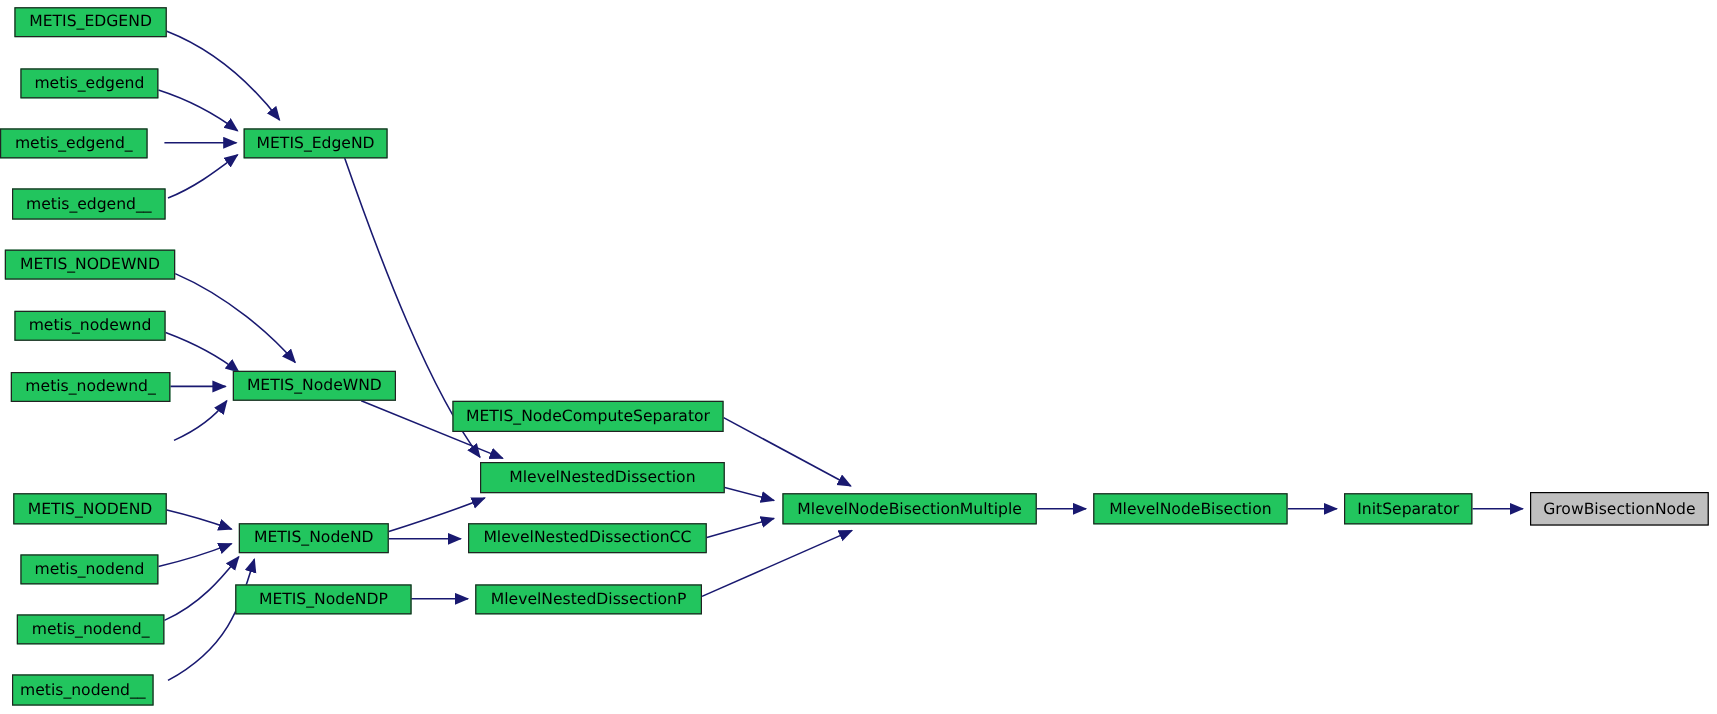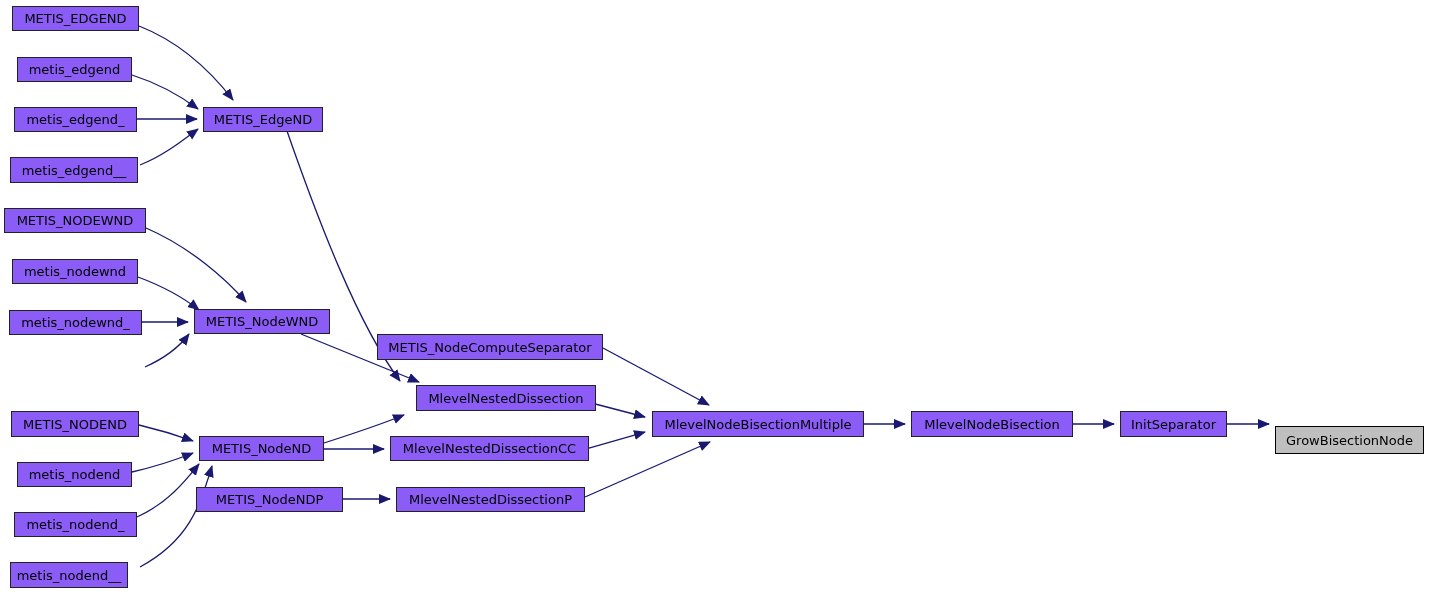--- a/index.html
+++ b/index.html
@@ -19,35 +19,34 @@
   }
   #edges path.edge {
     fill: none;
     stroke: #191970;
     stroke-width: 1.3px;
   }
   .node {
     position: absolute;
     z-index: 2;
     box-sizing: border-box;
-    background: #8b5cf6;
+    background: #22c55e;
     border: 1.4px solid #222222;
     color: #000000;
     font-size: 13px;
     line-height: 1;
     display: flex;
     align-items: center;
     justify-content: center;
     white-space: nowrap;
     cursor: pointer;
   }
   .node.highlight {
     background: #bfbfbf;
     border-color: #000000;
-    margin-top: 16px;
   }
 </style>
 </head>
 <body>
 
 <div id="canvas">
 
   <svg id="edges" viewBox="0 0 1431 595" xmlns="http://www.w3.org/2000/svg">
     <defs>
       <marker id="arrow" markerUnits="userSpaceOnUse" markerWidth="13" markerHeight="11" refX="11" refY="5" orient="auto">
@@ -79,38 +78,38 @@
     <path class="edge" d="M 589,448 L 645,432" marker-end="url(#arrow)"></path>
     <path class="edge" d="M 585,497 L 710,442" marker-end="url(#arrow)"></path>
 
     <path class="edge" d="M 864,424 L 905,424" marker-end="url(#arrow)"></path>
     <path class="edge" d="M 1073,424 L 1114,424" marker-end="url(#arrow)"></path>
     <path class="edge" d="M 1227,424 L 1269,424" marker-end="url(#arrow)"></path>
   </svg>
 
   <div class="node" style="left:12px;top:6px;width:127px;height:25px">METIS_EDGEND</div>
   <div class="node" style="left:17px;top:57px;width:115px;height:25px">metis_edgend</div>
-  <div class="node" style="left:14px;top:107px;width:123px;height:25px">metis_edgend_</div>
+  <div class="node" style="left:0;top:107px;width:123px;height:25px">metis_edgend_</div>
   <div class="node" style="left:10px;top:157px;width:128px;height:26px">metis_edgend__</div>
   <div class="node" style="left:203px;top:107px;width:120px;height:25px">METIS_EdgeND</div>
 
   <div class="node" style="left:4px;top:208px;width:142px;height:25px">METIS_NODEWND</div>
   <div class="node" style="left:12px;top:259px;width:126px;height:25px">metis_nodewnd</div>
   <div class="node" style="left:9px;top:310px;width:133px;height:25px">metis_nodewnd_</div>
   <div class="node" style="left:194px;top:309px;width:136px;height:25px">METIS_NodeWND</div>
 
   <div class="node" style="left:11px;top:411px;width:128px;height:26px">METIS_NODEND</div>
   <div class="node" style="left:17px;top:462px;width:115px;height:25px">metis_nodend</div>
   <div class="node" style="left:14px;top:512px;width:123px;height:25px">metis_nodend_</div>
   <div class="node" style="left:10px;top:562px;width:118px;height:26px">metis_nodend__</div>
   <div class="node" style="left:199px;top:436px;width:125px;height:25px">METIS_NodeND</div>
   <div class="node" style="left:196px;top:487px;width:147px;height:25px">METIS_NodeNDP</div>
 
   <div class="node" style="left:377px;top:334px;width:226px;height:26px">METIS_NodeComputeSeparator</div>
-  <div class="node" style="left:416px;top:385px;width:180px;height:26px">MlevelNestedDissection</div>
+  <div class="node" style="left:400px;top:385px;width:204px;height:26px">MlevelNestedDissection</div>
   <div class="node" style="left:390px;top:436px;width:199px;height:25px">MlevelNestedDissectionCC</div>
   <div class="node" style="left:396px;top:487px;width:189px;height:25px">MlevelNestedDissectionP</div>
 
   <div class="node" style="left:911px;top:411px;width:162px;height:26px">MlevelNodeBisection</div>
   <div class="node" style="left:652px;top:411px;width:212px;height:26px">MlevelNodeBisectionMultiple</div>
   <div class="node" style="left:1120px;top:411px;width:107px;height:26px">InitSeparator</div>
   <div class="node highlight" style="left:1275px;top:410px;width:149px;height:28px">GrowBisectionNode</div>
 
 </div>
 

